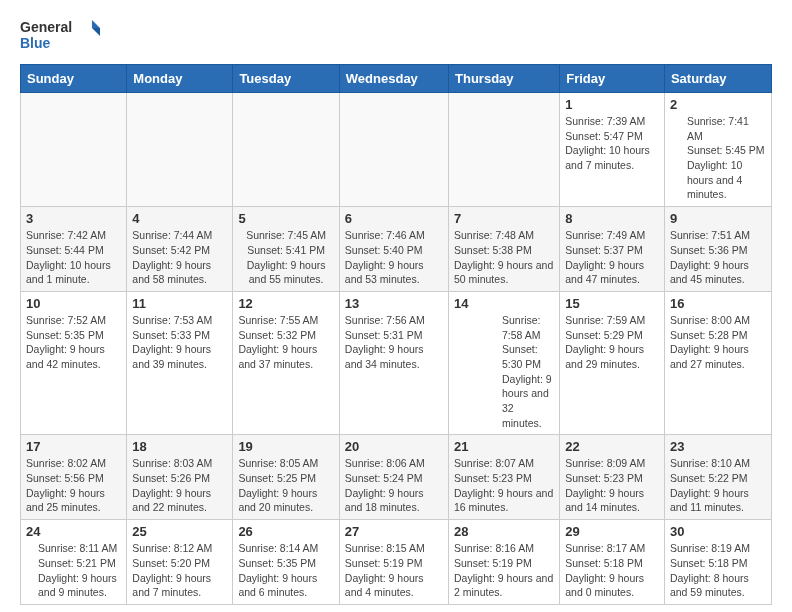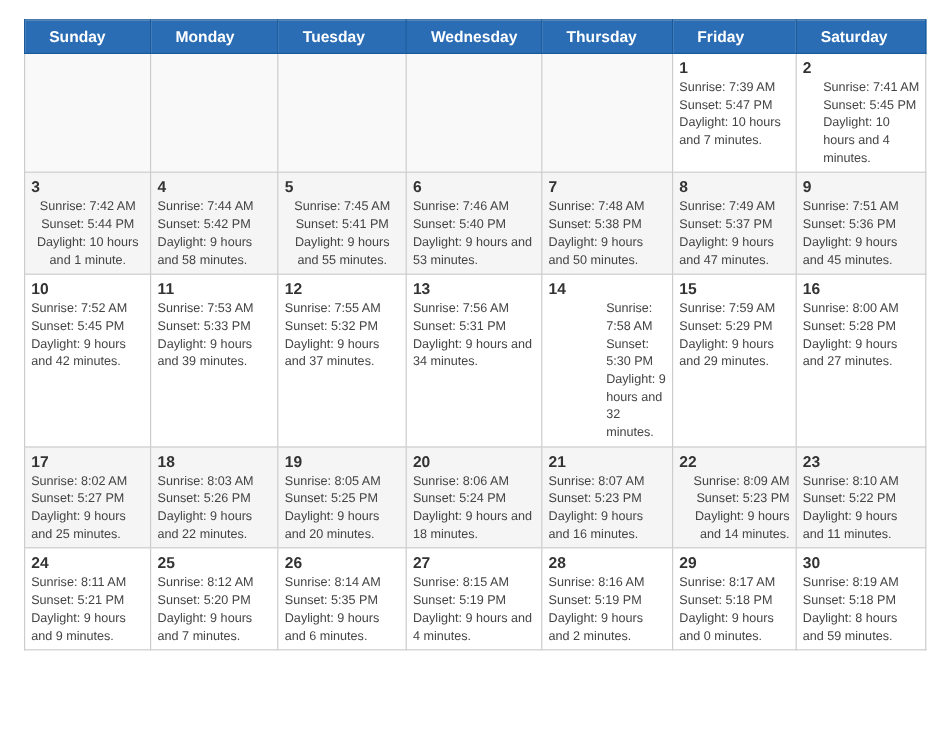--- a/index.html
+++ b/index.html
@@ -41,21 +41,21 @@
     }
     .calendar {
       width: 100%;
       border-collapse: collapse;
       font-size: 11px;
     }
     .calendar th {
       background: #2a6db5;
       color: #fff;
       text-align: left;
-      padding: 6px 20px;
+      padding: 6px 6px;
       font-size: 13px;
       font-weight: bold;
       border: 1px solid #1a5a9a;
     }
     .calendar td {
       border: 1px solid #ccc;
       vertical-align: top;
       padding: 4px 5px;
       width: 113px;
       min-height: 80px;
@@ -85,20 +85,34 @@
     .row1 td { height: 82px; }
     .row2 td { height: 82px; }
     .row3 td { height: 82px; }
     .row4 td { height: 82px; }
     .row5 td { height: 82px; }
   </style>
 </head>
 <body>
 
 <div class="page">
+  <div class="header">
+    <div class="logo">
+  <svg width="80" height="40" viewBox="0 0 80 40">
+    <text x="0" y="16" font-size="14" font-weight="bold" fill="#333" font-family="Arial">General</text>
+    <text x="0" y="32" font-size="14" font-weight="bold" fill="#2a6db5" font-family="Arial">Blue</text>
+    <polygon points="72,4 80,12 72,12" fill="#2a6db5"></polygon>
+    <polygon points="72,12 80,12 80,20" fill="#1a5a9a"></polygon>
+  </svg>
+</div>
+    <div class="title-section">
+      <div class="month-title"></div>
+      <div class="subtitle"></div>
+    </div>
+  </div>
 
   <table class="calendar">
     <thead>
       <tr>
       <th>Sunday</th>
           <th>Monday</th>
           <th>Tuesday</th>
           <th>Wednesday</th>
           <th>Thursday</th>
           <th>Friday</th>
@@ -121,21 +135,21 @@
           <td>
             <span class="day-num">2</span>
             <div class="day-info" style="white-space: pre-line; margin-left: 17px;">Sunrise: 7:41 AM
 Sunset: 5:45 PM
 Daylight: 10 hours and 4 minutes.</div>
           </td>
         </tr>
         <tr class="row2">
           <td>
             <span class="day-num">3</span>
-            <div class="day-info" style="white-space: pre-line; text-align: center;">Sunrise: 7:42 AM
+            <div class="day-info" style="white-space: pre-line;">Sunrise: 7:42 AM
 Sunset: 5:44 PM
 Daylight: 10 hours and 1 minute.</div>
           </td>
           <td>
             <span class="day-num">4</span>
             <div class="day-info" style="white-space: pre-line;">Sunrise: 7:44 AM
 Sunset: 5:42 PM
 Daylight: 9 hours and 58 minutes.</div>
           </td>
           <td>
@@ -166,21 +180,21 @@
             <span class="day-num">9</span>
             <div class="day-info" style="white-space: pre-line;">Sunrise: 7:51 AM
 Sunset: 5:36 PM
 Daylight: 9 hours and 45 minutes.</div>
           </td>
         </tr>
         <tr class="row3">
           <td>
             <span class="day-num">10</span>
             <div class="day-info" style="white-space: pre-line;">Sunrise: 7:52 AM
-Sunset: 5:45 PM
+Sunset: 5:35 PM
 Daylight: 9 hours and 42 minutes.</div>
           </td>
           <td>
             <span class="day-num">11</span>
             <div class="day-info" style="white-space: pre-line;">Sunrise: 7:53 AM
 Sunset: 5:33 PM
 Daylight: 9 hours and 39 minutes.</div>
           </td>
           <td>
             <span class="day-num">12</span>
@@ -210,21 +224,21 @@
             <span class="day-num">16</span>
             <div class="day-info" style="white-space: pre-line;">Sunrise: 8:00 AM
 Sunset: 5:28 PM
 Daylight: 9 hours and 27 minutes.</div>
           </td>
         </tr>
         <tr class="row4">
           <td>
             <span class="day-num">17</span>
             <div class="day-info" style="white-space: pre-line;">Sunrise: 8:02 AM
-Sunset: 5:27 PM
+Sunset: 5:56 PM
 Daylight: 9 hours and 25 minutes.</div>
           </td>
           <td>
             <span class="day-num">18</span>
             <div class="day-info" style="white-space: pre-line;">Sunrise: 8:03 AM
 Sunset: 5:26 PM
 Daylight: 9 hours and 22 minutes.</div>
           </td>
           <td>
             <span class="day-num">19</span>
@@ -239,35 +253,35 @@
 Daylight: 9 hours and 18 minutes.</div>
           </td>
           <td>
             <span class="day-num">21</span>
             <div class="day-info" style="white-space: pre-line;">Sunrise: 8:07 AM
 Sunset: 5:23 PM
 Daylight: 9 hours and 16 minutes.</div>
           </td>
           <td>
             <span class="day-num">22</span>
-            <div class="day-info" style="white-space: pre-line; text-align: right;">Sunrise: 8:09 AM
+            <div class="day-info" style="white-space: pre-line;">Sunrise: 8:09 AM
 Sunset: 5:23 PM
 Daylight: 9 hours and 14 minutes.</div>
           </td>
           <td>
             <span class="day-num">23</span>
             <div class="day-info" style="white-space: pre-line;">Sunrise: 8:10 AM
 Sunset: 5:22 PM
 Daylight: 9 hours and 11 minutes.</div>
           </td>
         </tr>
         <tr class="row5">
           <td>
             <span class="day-num">24</span>
-            <div class="day-info" style="white-space: pre-line;">Sunrise: 8:11 AM
+            <div class="day-info" style="white-space: pre-line; margin-left: 12px;">Sunrise: 8:11 AM
 Sunset: 5:21 PM
 Daylight: 9 hours and 9 minutes.</div>
           </td>
           <td>
             <span class="day-num">25</span>
             <div class="day-info" style="white-space: pre-line;">Sunrise: 8:12 AM
 Sunset: 5:20 PM
 Daylight: 9 hours and 7 minutes.</div>
           </td>
           <td>

